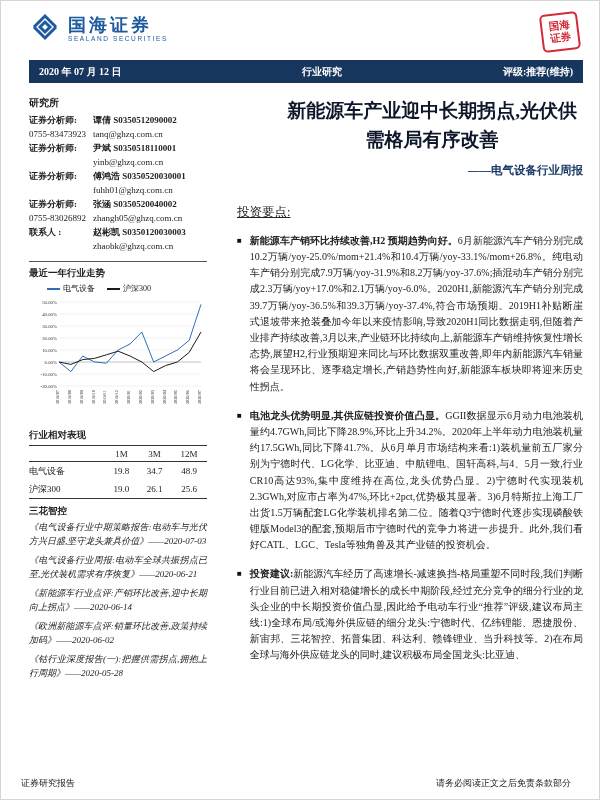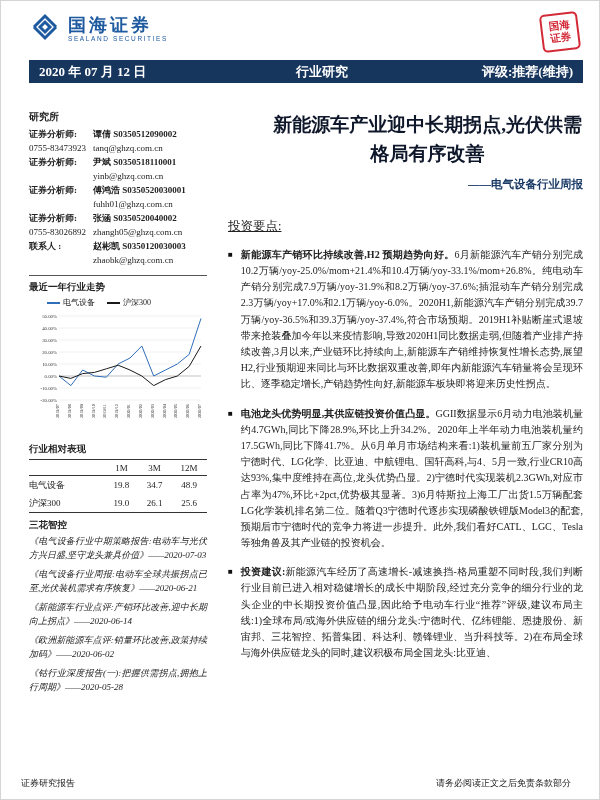--- a/index.html
+++ b/index.html
@@ -9,27 +9,27 @@
 
   
   .top{display:flex;justify-content:space-between;align-items:flex-start;height:46px}
   .brand{display:flex;align-items:center;gap:7px}
   .brand-cn{font-family:"Liberation Sans","DejaVu Sans",sans-serif;font-size:18px;font-weight:bold;color:#1e5aa0;letter-spacing:3px;line-height:1.1}
   .brand-en{font-family:"Liberation Sans","DejaVu Sans",sans-serif;font-size:6.5px;color:#1e5aa0;letter-spacing:1.6px}
   .seal{width:38px;height:38px;border:2px solid #cf1322;border-radius:5px;transform:rotate(-7deg);display:flex;align-items:center;justify-content:center;margin:2px 4px 0 0;opacity:.9}
   .seal span{color:#cf1322;font-size:10.5px;width:23px;line-height:1.15;text-align:center;font-weight:bold}
 
   
-  .bar{display:flex;background:#17365d;color:#fff;height:23px;align-items:center;font-size:13px;font-weight:bold;padding:0 10px;margin-top:3px}
+  .bar{display:flex;background:#17365d;color:#fff;height:23px;align-items:center;font-size:10px;font-weight:bold;padding:0 10px;margin-top:3px}
   .bar .date{flex:0 0 36%}
   .bar .cat{flex:1;text-align:center}
   .bar .rating{flex:0 0 30%;text-align:right}
 
   
-  .cols{display:flex;gap:21px;margin-top:27px}
+  .cols{display:flex;gap:30px;margin-top:13px}
   .left{width:178px;flex:none;font-size:9px}
   .right{flex:1;min-width:0}
 
   .inst-label{font-size:10px;font-weight:bold;margin-bottom:4px}
   .an{display:flex;line-height:1.5;margin-bottom:1px}
   .an-l{width:64px;flex:none}
   .an-role{font-weight:bold}
   .an-r{flex:1}
   .an-name{font-weight:bold}
   .an-phone,.an-email{color:#222}

